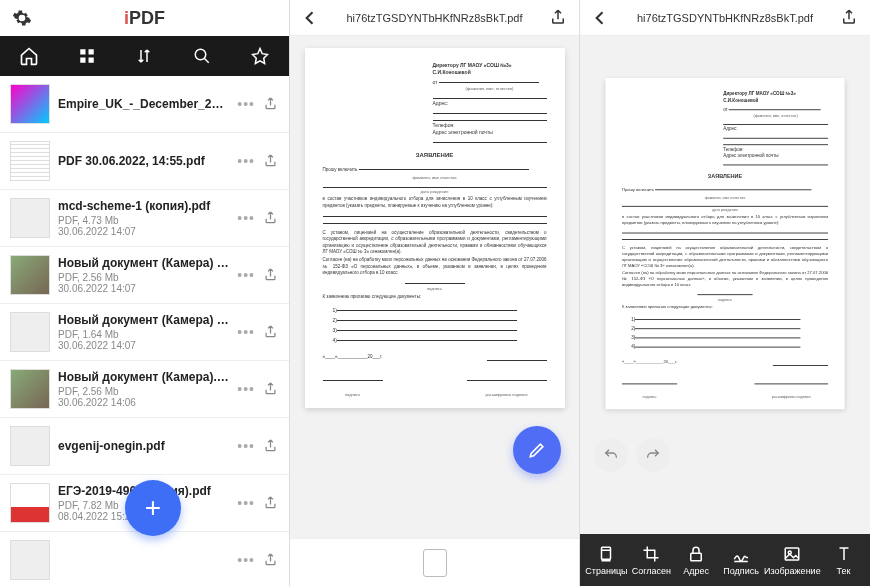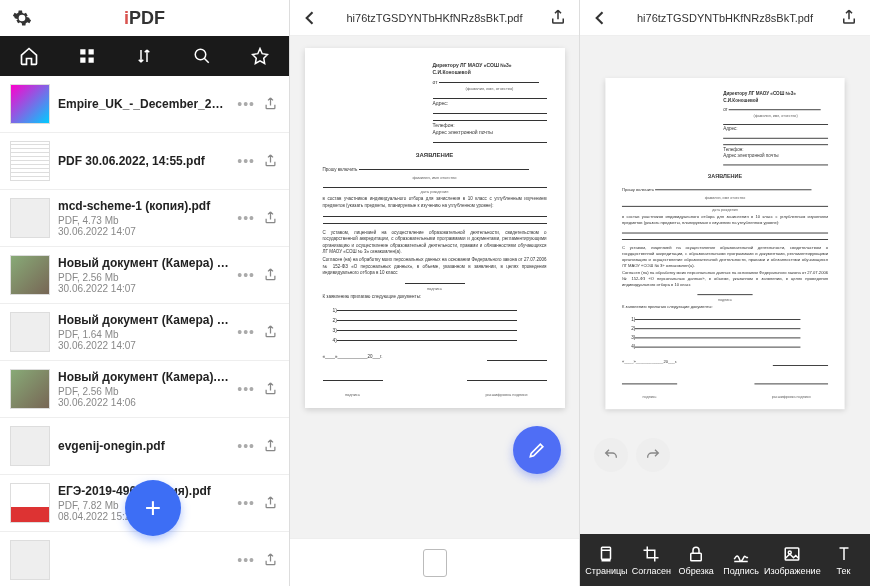--- a/index.html
+++ b/index.html
@@ -411,21 +411,21 @@
         </div>
         <span>Согласен</span>
       </div>
       <div class="tool-item">
         <div class="tool-icon">
           <svg width="18" height="18" viewBox="0 0 24 24" fill="none" stroke="#fff" stroke-width="2">
             <rect x="5" y="11" width="14" height="10" rx="1"></rect>
             <path d="M8 11V7a4 4 0 018 0v4"></path>
           </svg>
         </div>
-        <span>Обрезка</span>
+        <span>Адрес</span>
       </div>
       <div class="tool-item">
         <div class="tool-icon">
           <svg width="18" height="18" viewBox="0 0 24 24" fill="none" stroke="#fff" stroke-width="2">
             <path d="M3 19c3-6 5-6 7 0s4 0 6-3 3 3 5 0M3 22h18"></path>
           </svg>
         </div>
         <span>Подпись</span>
       </div>
       <div class="tool-item">

